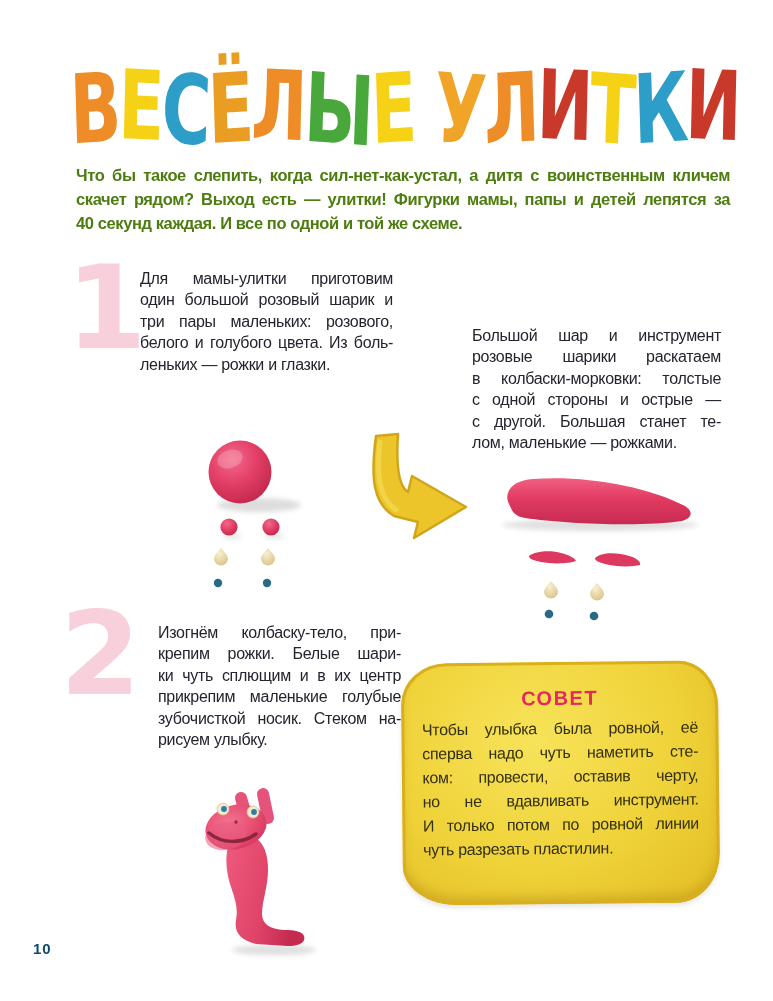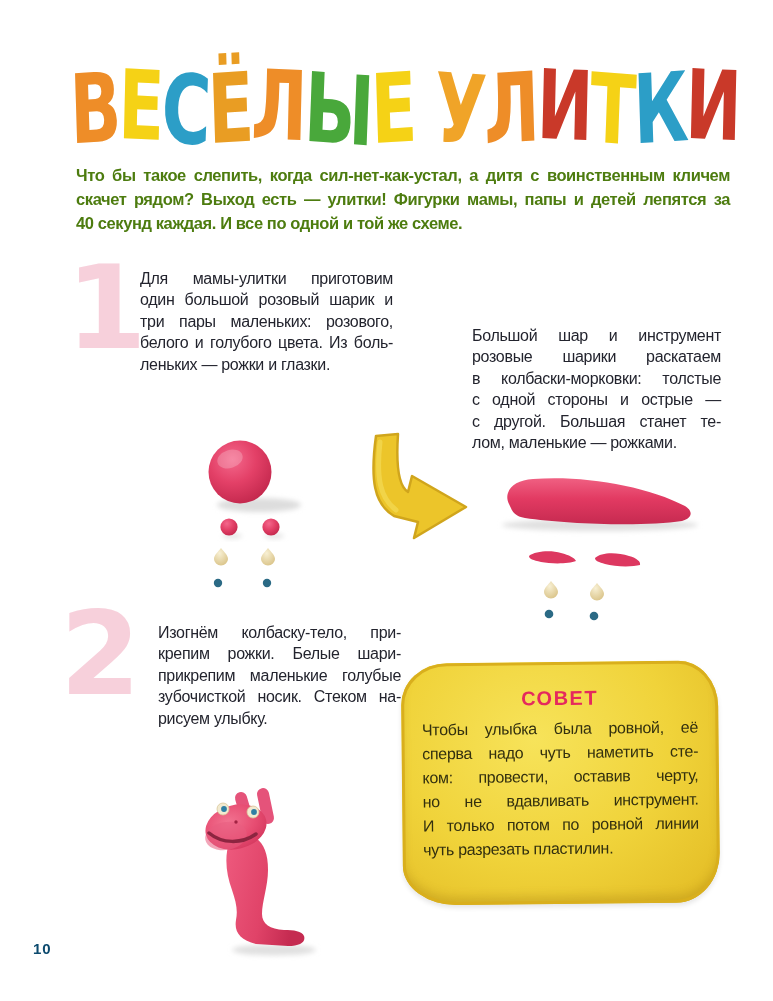--- a/index.html
+++ b/index.html
@@ -151,20 +151,21 @@
     <use href="#cone" transform="translate(56,122)"></use>
     <use href="#cone" transform="translate(102,124)"></use>
     <circle cx="54" cy="146" r="4.3" fill="#2b6a85"></circle>
     <circle cx="99" cy="148" r="4.3" fill="#2b6a85"></circle>
   </svg>
 
   <div class="num num2">2</div>
   <div class="col step2-text">
       <div class="jl">Изогнём колбаску-тело, при-</div>
       <div class="jl">крепим рожки. Белые шари-</div>
+      <div class="jl">ки чуть сплющим и в их центр</div>
       <div class="jl">прикрепим маленькие голубые</div>
       <div class="jl">зубочисткой носик. Стеком на-</div>
       <div>рисуем улыбку.</div>
     </div>
 
   <div class="tip">
     <div class="tip-title">СОВЕТ</div>
     <div class="tip-text">
         <div class="jl">Чтобы улыбка была ровной, её</div>
         <div class="jl">сперва надо чуть наметить сте-</div>

